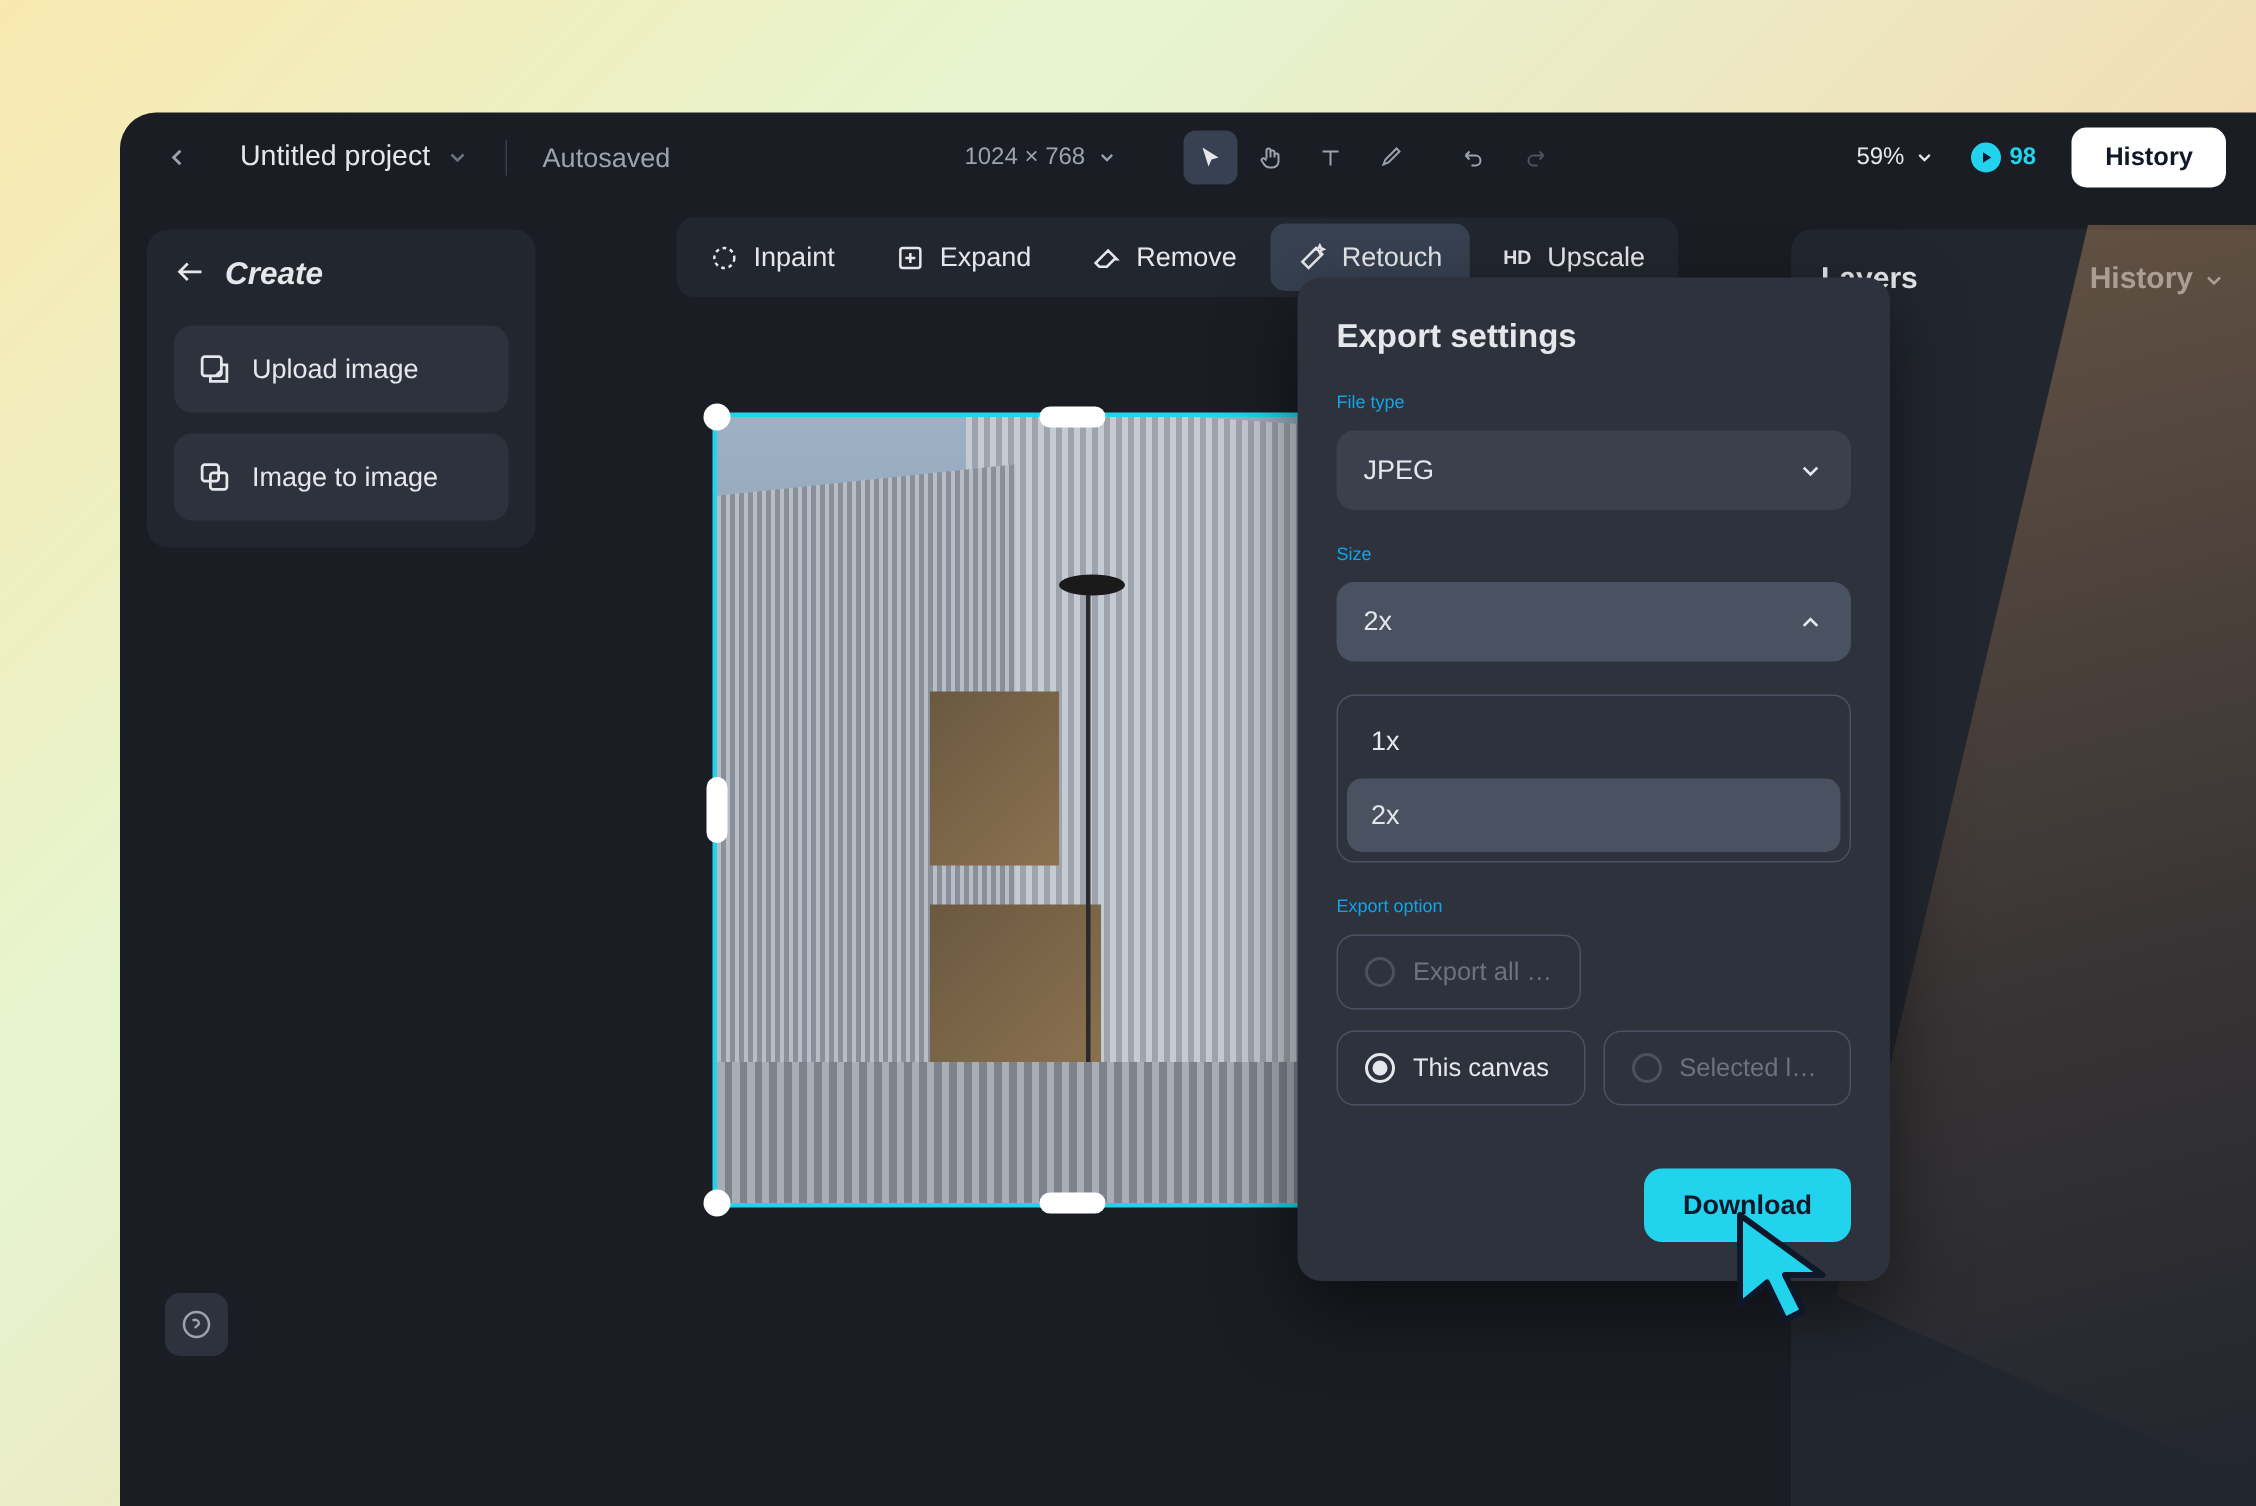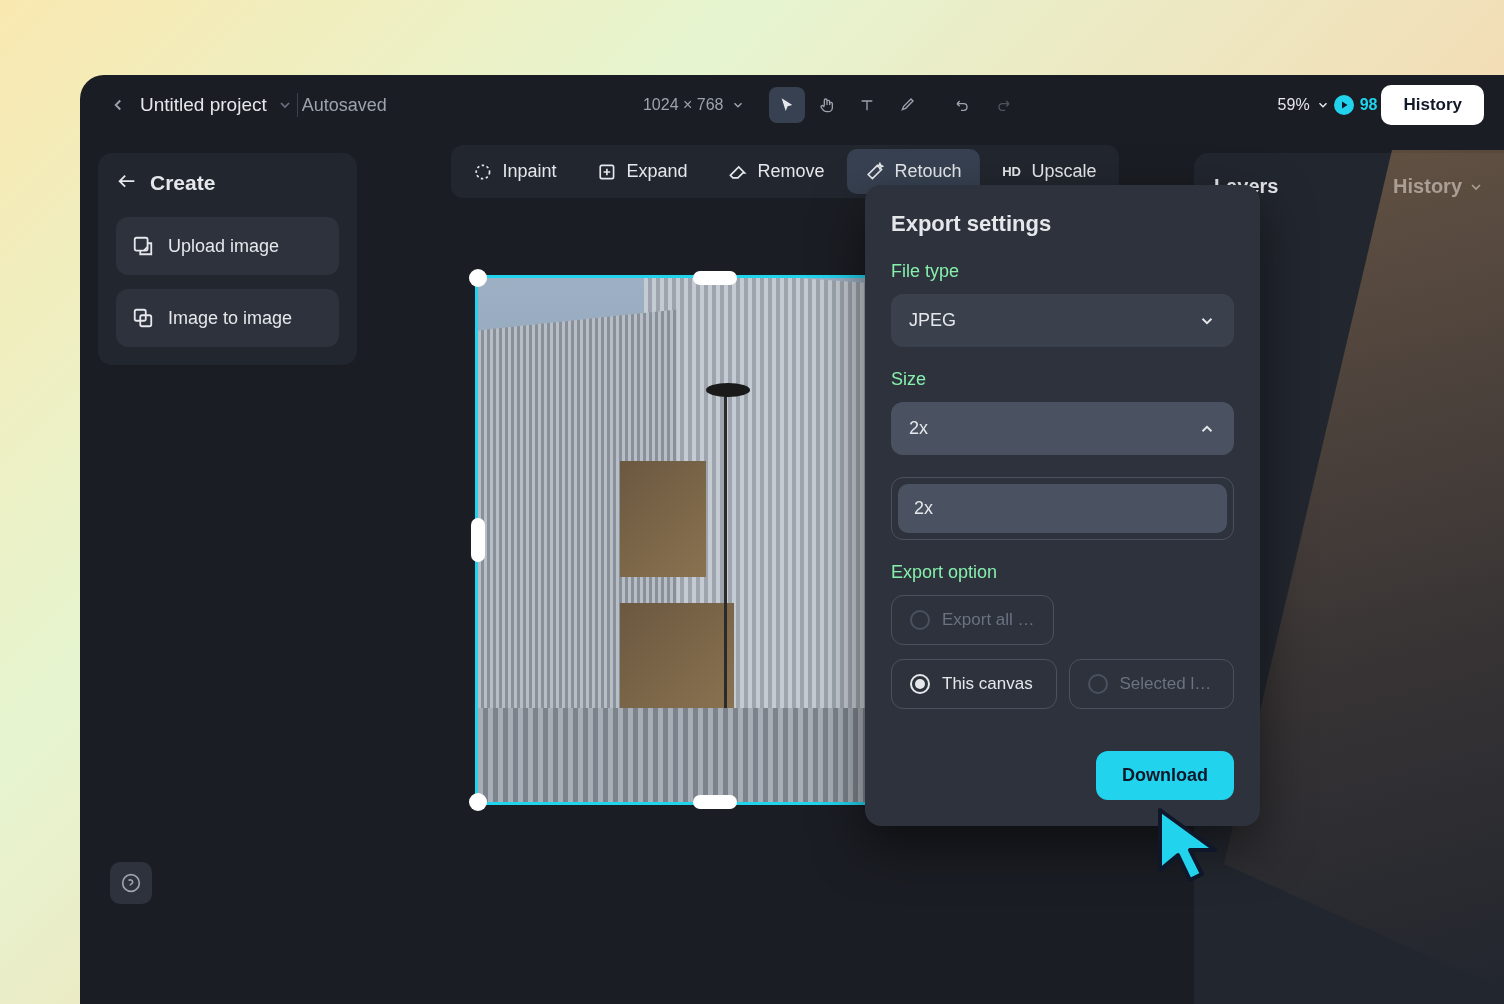--- a/index.html
+++ b/index.html
@@ -1,20 +1,20 @@
 <!DOCTYPE html>
 <html><head>
   <meta charset="utf-8">
   <style>
     * { margin: 0; padding: 0; box-sizing: border-box; font-family: -apple-system, BlinkMacSystemFont, 'Segoe UI', sans-serif; }
     body { width: 1504px; height: 1004px; background: linear-gradient(135deg, #f9e8b0 0%, #e6f5d0 30%, #f5d8b0 70%, #f0b590 100%); overflow: hidden; position: relative; }
     .app-window { position: absolute; left: 80px; top: 75px; right: 0; bottom: 0; background: #1a1d23; border-radius: 24px 0 0 0; overflow: hidden; }
     
     
-    .topbar { height: 60px; display: flex; align-items: center; padding: 0 20px; gap: 4px; }
+    .topbar { height: 60px; display: flex; align-items: center; padding: 0 20px; gap: 24px; }
     .back-btn { width: 36px; height: 36px; display: flex; align-items: center; justify-content: center; border-radius: 8px; color: #9ca3af; cursor: pointer; }
     .project-name { display: flex; align-items: center; gap: 10px; color: #e5e7eb; font-size: 19px; font-weight: 500; }
     .chevron-down { color: #6b7280; }
     .divider-v { width: 1px; height: 24px; background: #374151; }
     .autosaved { color: #9ca3af; font-size: 18px; }
     .spacer { flex: 1; }
     .canvas-size { display: flex; align-items: center; gap: 8px; color: #9ca3af; font-size: 16px; cursor: pointer; }
     .tool-group { display: flex; gap: 4px; margin-left: 20px; }
     .tool-btn { width: 36px; height: 36px; display: flex; align-items: center; justify-content: center; border-radius: 8px; color: #9ca3af; cursor: pointer; }
     .tool-btn.active { background: #374151; color: #e5e7eb; }
@@ -22,21 +22,21 @@
     .credits { display: flex; align-items: center; gap: 6px; color: #22d3ee; font-weight: 600; font-size: 16px; }
     .credit-icon { width: 20px; height: 20px; background: #22d3ee; border-radius: 50%; display: flex; align-items: center; justify-content: center; color: #0f172a; font-size: 12px; }
     .export-btn { background: #fff; color: #111827; padding: 10px 22px; border-radius: 10px; font-weight: 600; font-size: 17px; cursor: pointer; }
     
     
     .content { display: flex; height: calc(100% - 60px); }
     
     
     .sidebar { width: 295px; padding: 18px; }
     .sidebar-panel { background: #22262e; border-radius: 14px; padding: 18px; }
-    .sidebar-header { display: flex; align-items: center; gap: 12px; color: #e5e7eb; font-size: 21px; font-weight: 600; margin-bottom: 22px; }
+    .sidebar-header { display: flex; align-items: center; gap: 12px; color: #e5e7eb; font-size: 21px; font-weight: 600; margin-bottom: 22px; font-style: italic; }
     .sidebar-item { display: flex; align-items: center; gap: 14px; padding: 18px 16px; background: #2d323c; border-radius: 12px; color: #e5e7eb; font-size: 18px; margin-bottom: 14px; cursor: pointer; }
     .sidebar-item:last-child { margin-bottom: 0; }
     .help-btn { position: absolute; left: 30px; bottom: 100px; width: 42px; height: 42px; background: #2d323c; border-radius: 10px; display: flex; align-items: center; justify-content: center; color: #9ca3af; cursor: pointer; }
     
     
     .main { flex: 1; position: relative; }
     .context-bar { position: absolute; top: 10px; left: 50%; transform: translateX(-50%); display: flex; gap: 4px; background: #22262e; border-radius: 12px; padding: 4px; }
     .ctx-btn { display: flex; align-items: center; gap: 10px; padding: 12px 18px; color: #e5e7eb; font-size: 18px; border-radius: 10px; cursor: pointer; text-align: center; }
     .ctx-btn.active { background: #374151; }
     .ctx-btn .ico { width: 20px; height: 20px; color: #e5e7eb; display: inline-flex; align-items: center; justify-content: center; font-size: 13px; font-weight: 600; }
@@ -67,21 +67,21 @@
     
     
     .right-panel { width: 310px; background: #22262e; border-radius: 14px 0 0 0; margin-top: 18px; padding: 22px 20px; position: relative; }
     .right-tabs { display: flex; justify-content: space-between; align-items: center; margin-bottom: 16px; }
     .tab { font-size: 20px; font-weight: 600; color: #e5e7eb; cursor: pointer; }
     .tab.dim { color: #9ca3af; display: flex; align-items: center; gap: 6px; }
     
     
     .export-popup { position: absolute; left: 490px; top: 50px; width: 395px; background: #2d323c; border-radius: 16px; padding: 26px; box-shadow: 0 20px 50px rgba(0,0,0,0.5); z-index: 10; }
     .popup-title { font-size: 22px; font-weight: 600; color: #e5e7eb; margin-bottom: 24px; }
-    .field-label { color: #86efac; font-size: 18px; margin-bottom: 12px; }
+    .field-label { color: #0ea5e9; font-size: 12px; margin-bottom: 12px; }
     .select-box { background: #3a404c; border-radius: 12px; padding: 16px 18px; display: flex; justify-content: space-between; align-items: center; color: #e5e7eb; font-size: 18px; margin-bottom: 22px; cursor: pointer; }
     .select-box.open { background: #4a5160; }
     .dropdown-list { border: 1px solid #4a5160; border-radius: 12px; padding: 6px; margin-bottom: 22px; }
     .dropdown-item { padding: 14px 16px; color: #e5e7eb; font-size: 18px; border-radius: 10px; cursor: pointer; }
     .dropdown-item.selected { background: #4a5160; }
     .radio-row { display: flex; gap: 12px; margin-bottom: 14px; flex-wrap: wrap; }
     .radio-opt { display: flex; align-items: center; gap: 12px; padding: 14px 18px; border: 1px solid #4a5160; border-radius: 12px; color: #e5e7eb; font-size: 17px; cursor: pointer; flex: 1; min-width: 150px; }
     .radio-opt.disabled { color: #6b7280; }
     .radio-circle { width: 20px; height: 20px; border: 2px solid #9ca3af; border-radius: 50%; display: flex; align-items: center; justify-content: center; flex-shrink: 0; }
     .radio-opt.selected .radio-circle { border-color: #e5e7eb; }
@@ -267,20 +267,21 @@
         </div>
 
         <div class="field-label">Size</div>
         <div class="select-box open">
           <span>2x</span>
           <svg width="18" height="18" viewBox="0 0 24 24" fill="none" stroke="currentColor" stroke-width="2.5">
               <path d="M6 15l6-6 6 6"></path>
             </svg>
         </div>
         <div class="dropdown-list">
+          <div class="dropdown-item">1x</div>
           <div class="dropdown-item selected">2x</div>
         </div>
 
         <div class="field-label">Export option</div>
         <div class="radio-row">
           <div class="radio-opt disabled" style="flex:0 0 auto; min-width:160px">
             <span class="radio-circle"></span>
             <span>Export all …</span>
           </div>
         </div>

